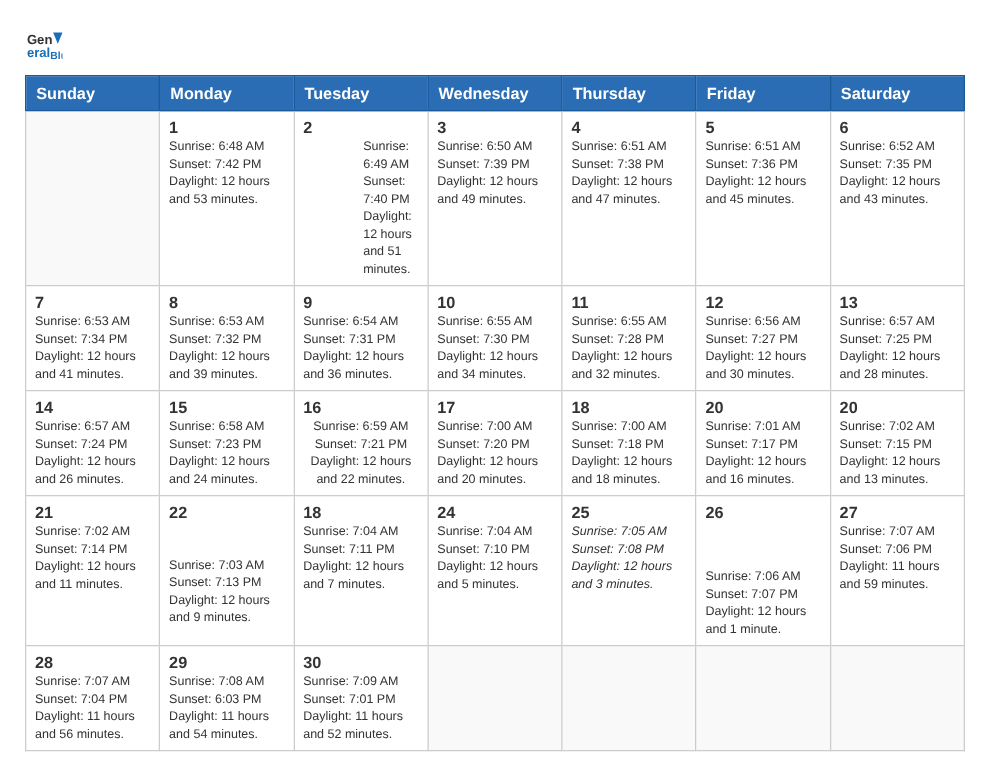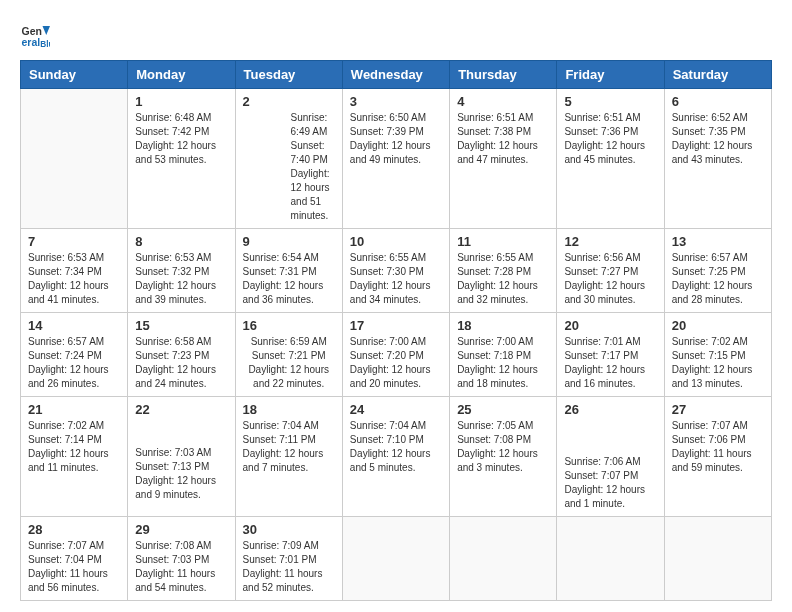--- a/index.html
+++ b/index.html
@@ -290,21 +290,21 @@
         </td>
         <td>
           <span class="day-num">24</span>
           <div class="day-info" style="white-space: pre-line;">Sunrise: 7:04 AM
 Sunset: 7:10 PM
 Daylight: 12 hours
 and 5 minutes.</div>
         </td>
         <td>
           <span class="day-num">25</span>
-          <div class="day-info" style="white-space: pre-line;">Sunrise: 7:05 AM
+          <div class="day-info" style="white-space: pre-line; font-style: italic;">Sunrise: 7:05 AM
 Sunset: 7:08 PM
 Daylight: 12 hours
 and 3 minutes.</div>
         </td>
         <td>
           <span class="day-num">26</span>
           <div class="day-info" style="white-space: pre-line; margin-top: 38px;">Sunrise: 7:06 AM
 Sunset: 7:07 PM
 Daylight: 12 hours
 and 1 minute.</div>
@@ -321,21 +321,21 @@
         <td>
           <span class="day-num">28</span>
           <div class="day-info" style="white-space: pre-line;">Sunrise: 7:07 AM
 Sunset: 7:04 PM
 Daylight: 11 hours
 and 56 minutes.</div>
         </td>
         <td>
           <span class="day-num">29</span>
           <div class="day-info" style="white-space: pre-line;">Sunrise: 7:08 AM
-Sunset: 7:03 PM
+Sunset: 6:03 PM
 Daylight: 11 hours
 and 54 minutes.</div>
         </td>
         <td>
           <span class="day-num">30</span>
           <div class="day-info" style="white-space: pre-line;">Sunrise: 7:09 AM
 Sunset: 7:01 PM
 Daylight: 11 hours
 and 52 minutes.</div>
         </td>

